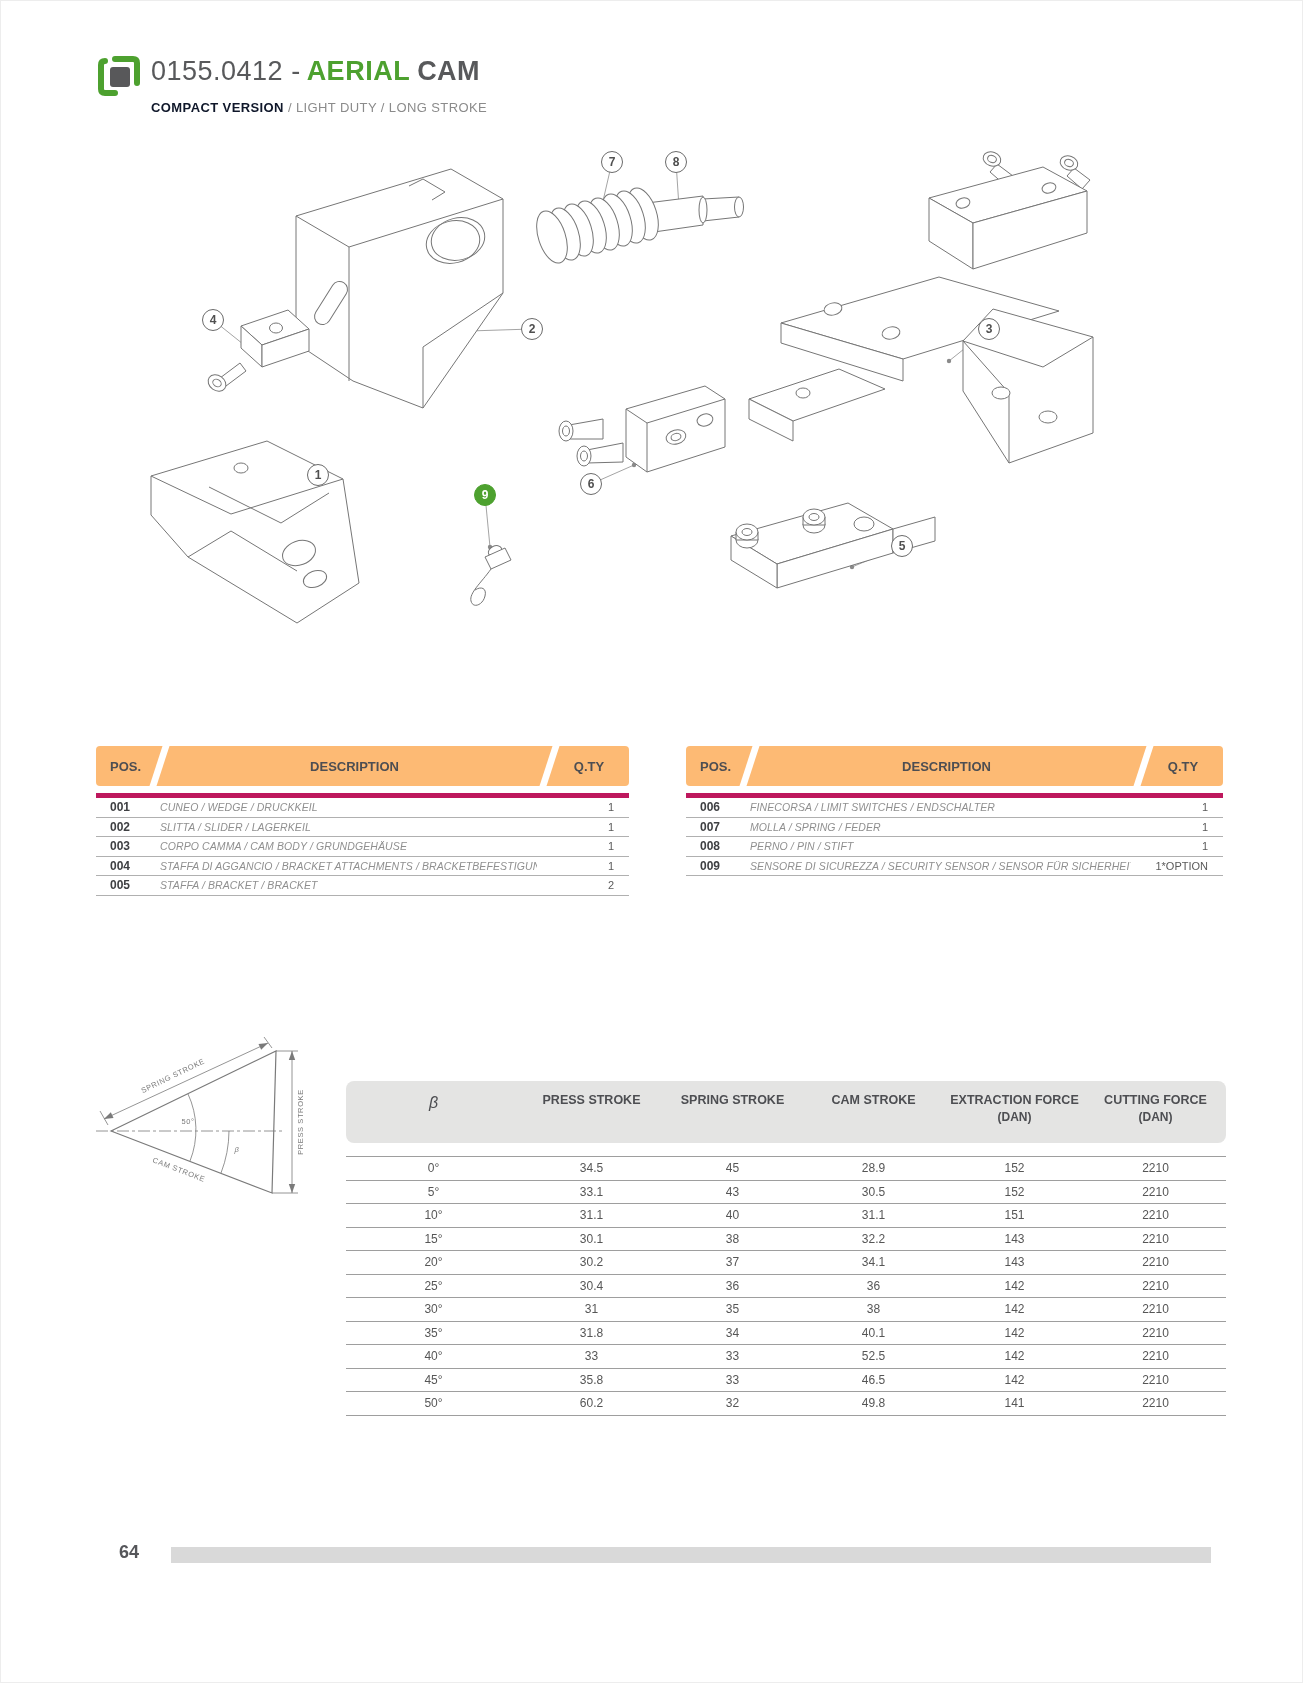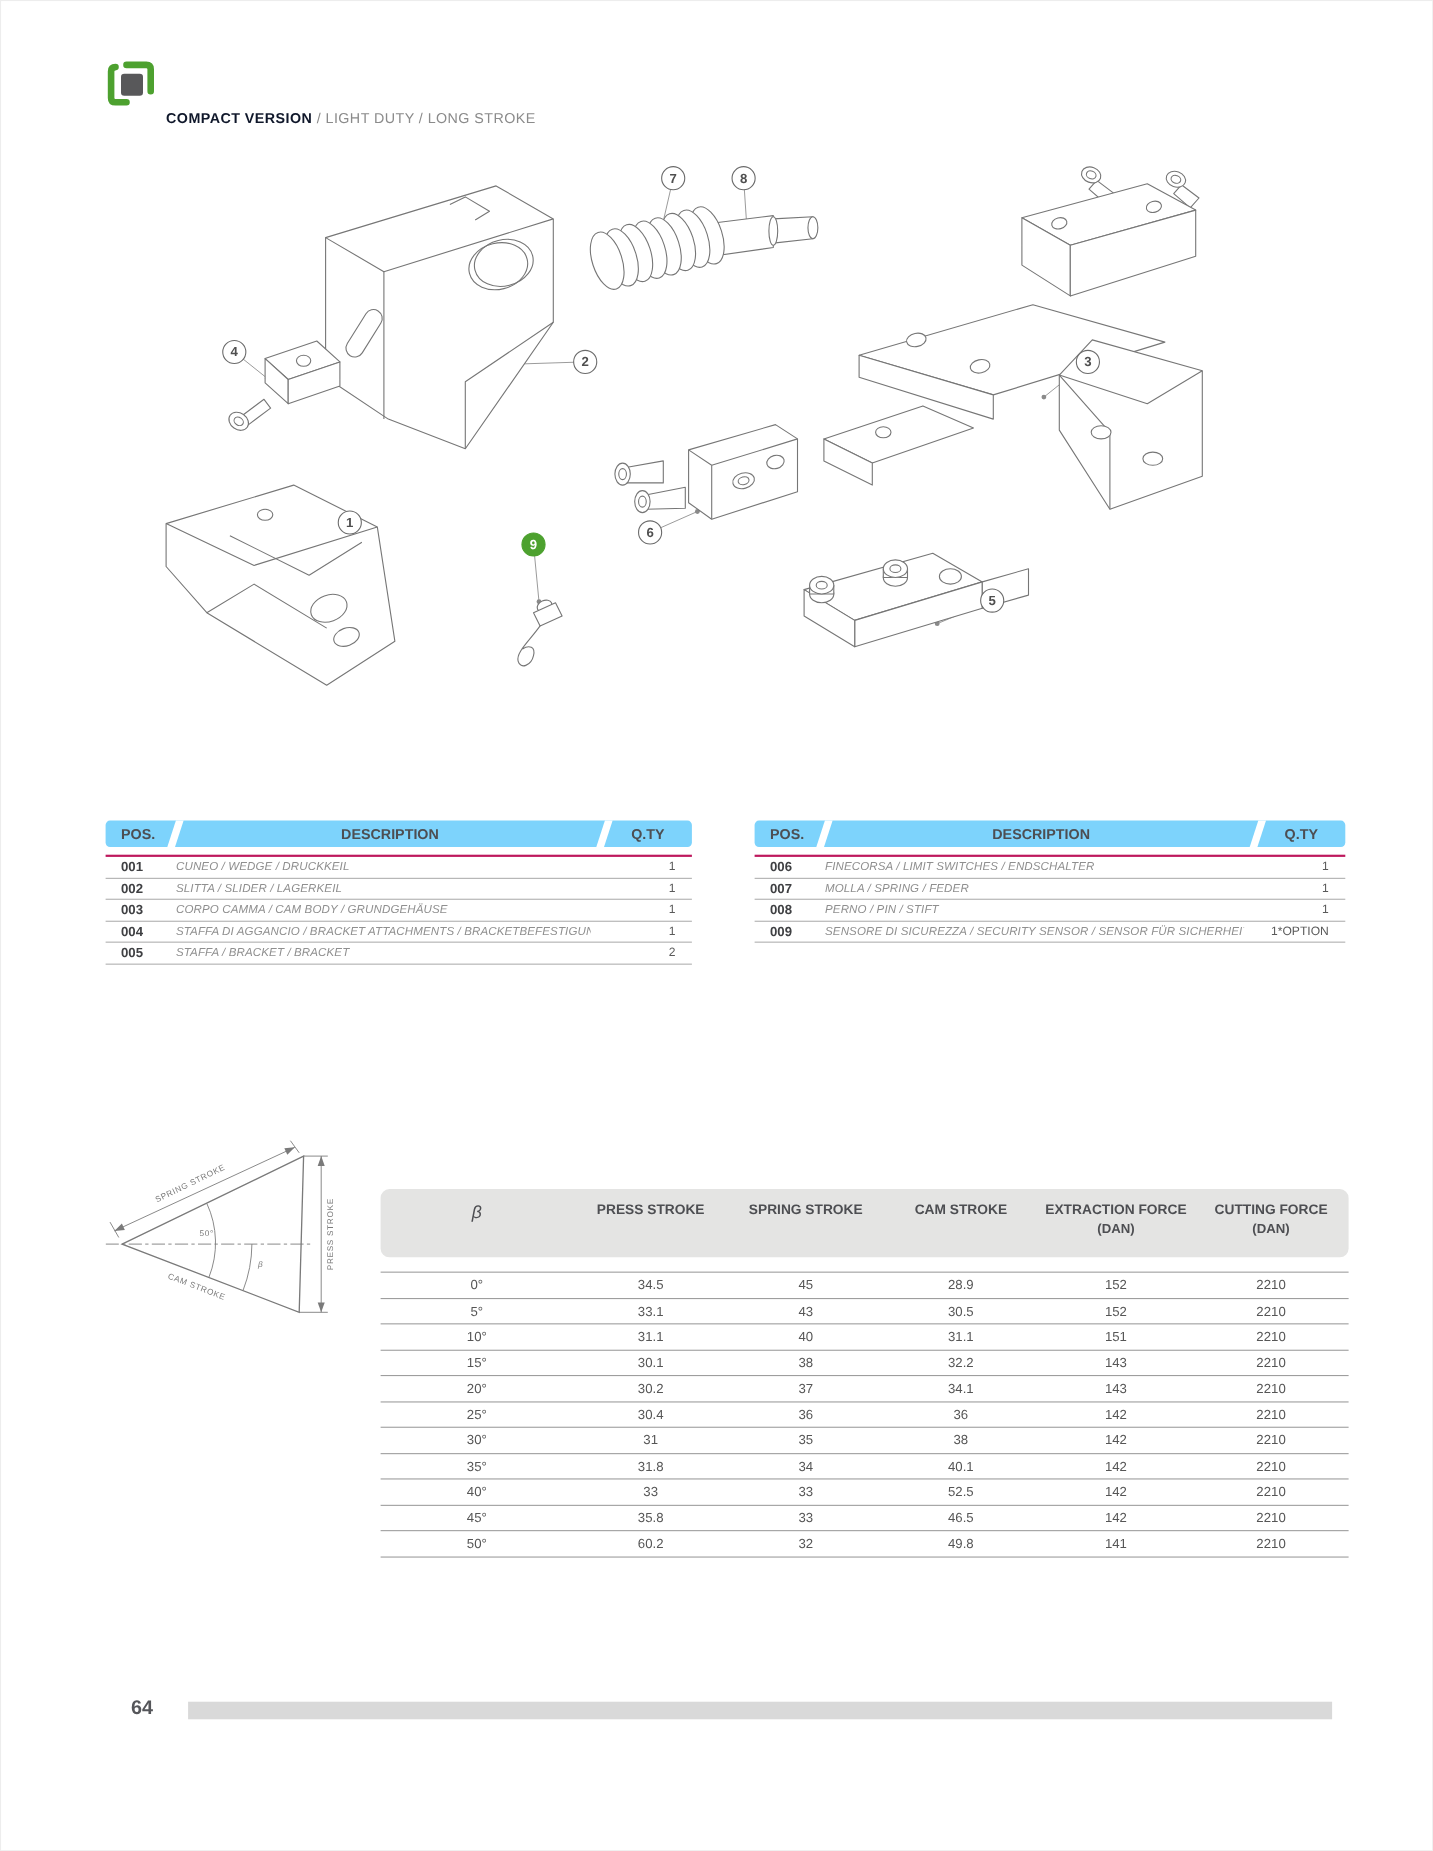--- a/index.html
+++ b/index.html
@@ -24,27 +24,27 @@
   .ldr{stroke:#9a9a9a;stroke-width:.9;}
   .callout{position:absolute;width:22px;height:22px;border-radius:50%;border:1.3px solid #6b6b6b;background:#fff;
            transform:translate(-50%,-50%);font-size:12px;font-weight:700;color:#4f4f4f;text-align:center;
            line-height:21px;box-sizing:border-box;}
   .callout.green{background:#4da12f;border-color:#4da12f;color:#fff;}
 
   
   .parts-table{position:absolute;}
   .pt1{left:95px;top:745px;width:533px;}
   .pt2{left:685px;top:745px;width:537px;}
-  .pt-head{position:relative;height:24px;background:#7dd3fc;border-radius:4px;overflow:hidden;display:flex;
+  .pt-head{position:relative;height:40px;background:#fdba74;border-radius:4px;overflow:hidden;display:flex;
            align-items:center;font-size:13px;font-weight:700;color:#4d4e52;}
   .pt-head .h-pos{width:64px;padding-left:14px;box-sizing:border-box;}
   .pt-head .h-desc{flex:1;text-align:center;}
   .pt-head .h-qty{width:80px;text-align:center;}
   .pt-sep{position:absolute;top:-3px;bottom:-3px;width:7px;background:#fff;transform:skewX(-18deg);}
-  .pt-rows{margin-top:7px;border-top:2px solid #be185d;}
+  .pt-rows{margin-top:7px;border-top:5px solid #be185d;}
   .pt-rows .row{display:flex;align-items:center;height:19.5px;border-bottom:1px solid #b0b0b0;box-sizing:border-box;}
   .pt-rows .cell-pos{width:64px;padding-left:14px;box-sizing:border-box;font-weight:700;font-size:12px;color:#3f4043;}
   .pt-rows .cell-description{flex:1;font-size:10.5px;color:#8f8f8f;letter-spacing:.1px;white-space:nowrap;overflow:hidden;font-style:italic;}
   .pt-rows .cell-qty{width:92px;text-align:right;padding-right:15px;box-sizing:border-box;font-size:11px;color:#5a5a5a;}
 
   
   .stroke-diagram{position:absolute;left:95px;top:1035px;width:255px;height:205px;}
   .dg{stroke:#7a7a7a;fill:none;}
   .dg-txt{fill:#7a7a7a;font-size:7.5px;letter-spacing:.6px;font-family:"Liberation Sans","DejaVu Sans",sans-serif;}
 
@@ -68,20 +68,23 @@
 </head>
 <body>
 
 <div class="page">
 
   <svg class="brand-logo" viewBox="0 0 48 48">
     <path d="M 10 8 Q 6 8 6 12 L 6 36 Q 6 40 10 40 L 20 40" fill="none" stroke="#4da12f" stroke-width="6" stroke-linecap="round"></path>
     <path d="M 20 6 L 38 6 Q 42 6 42 10 L 42 30" fill="none" stroke="#4da12f" stroke-width="6" stroke-linecap="round"></path>
     <rect x="15" y="14" width="20" height="20" rx="3" fill="#58585a"></rect>
   </svg>
+  <div class="title-line">
+    <span class="part-code">0155.0412 -</span><span class="part-name-accent" style="color:#4da12f">AERIAL</span><span class="part-name-rest">CAM</span>
+  </div>
   <div class="subtitle-line">
     <span class="subtitle-strong">COMPACT VERSION</span><span class="subtitle-rest">/ LIGHT DUTY / LONG STROKE</span>
   </div>
 
   <div class="exploded" id="callout-layer">
     <svg width="1120" height="530" viewBox="0 0 1120 530">
 
       <g>
         <line class="ldr" x1="227" y1="334" x2="183" y2="370"></line>
           <circle cx="183" cy="370" r="2.2" fill="#8a8a8a"></circle>

